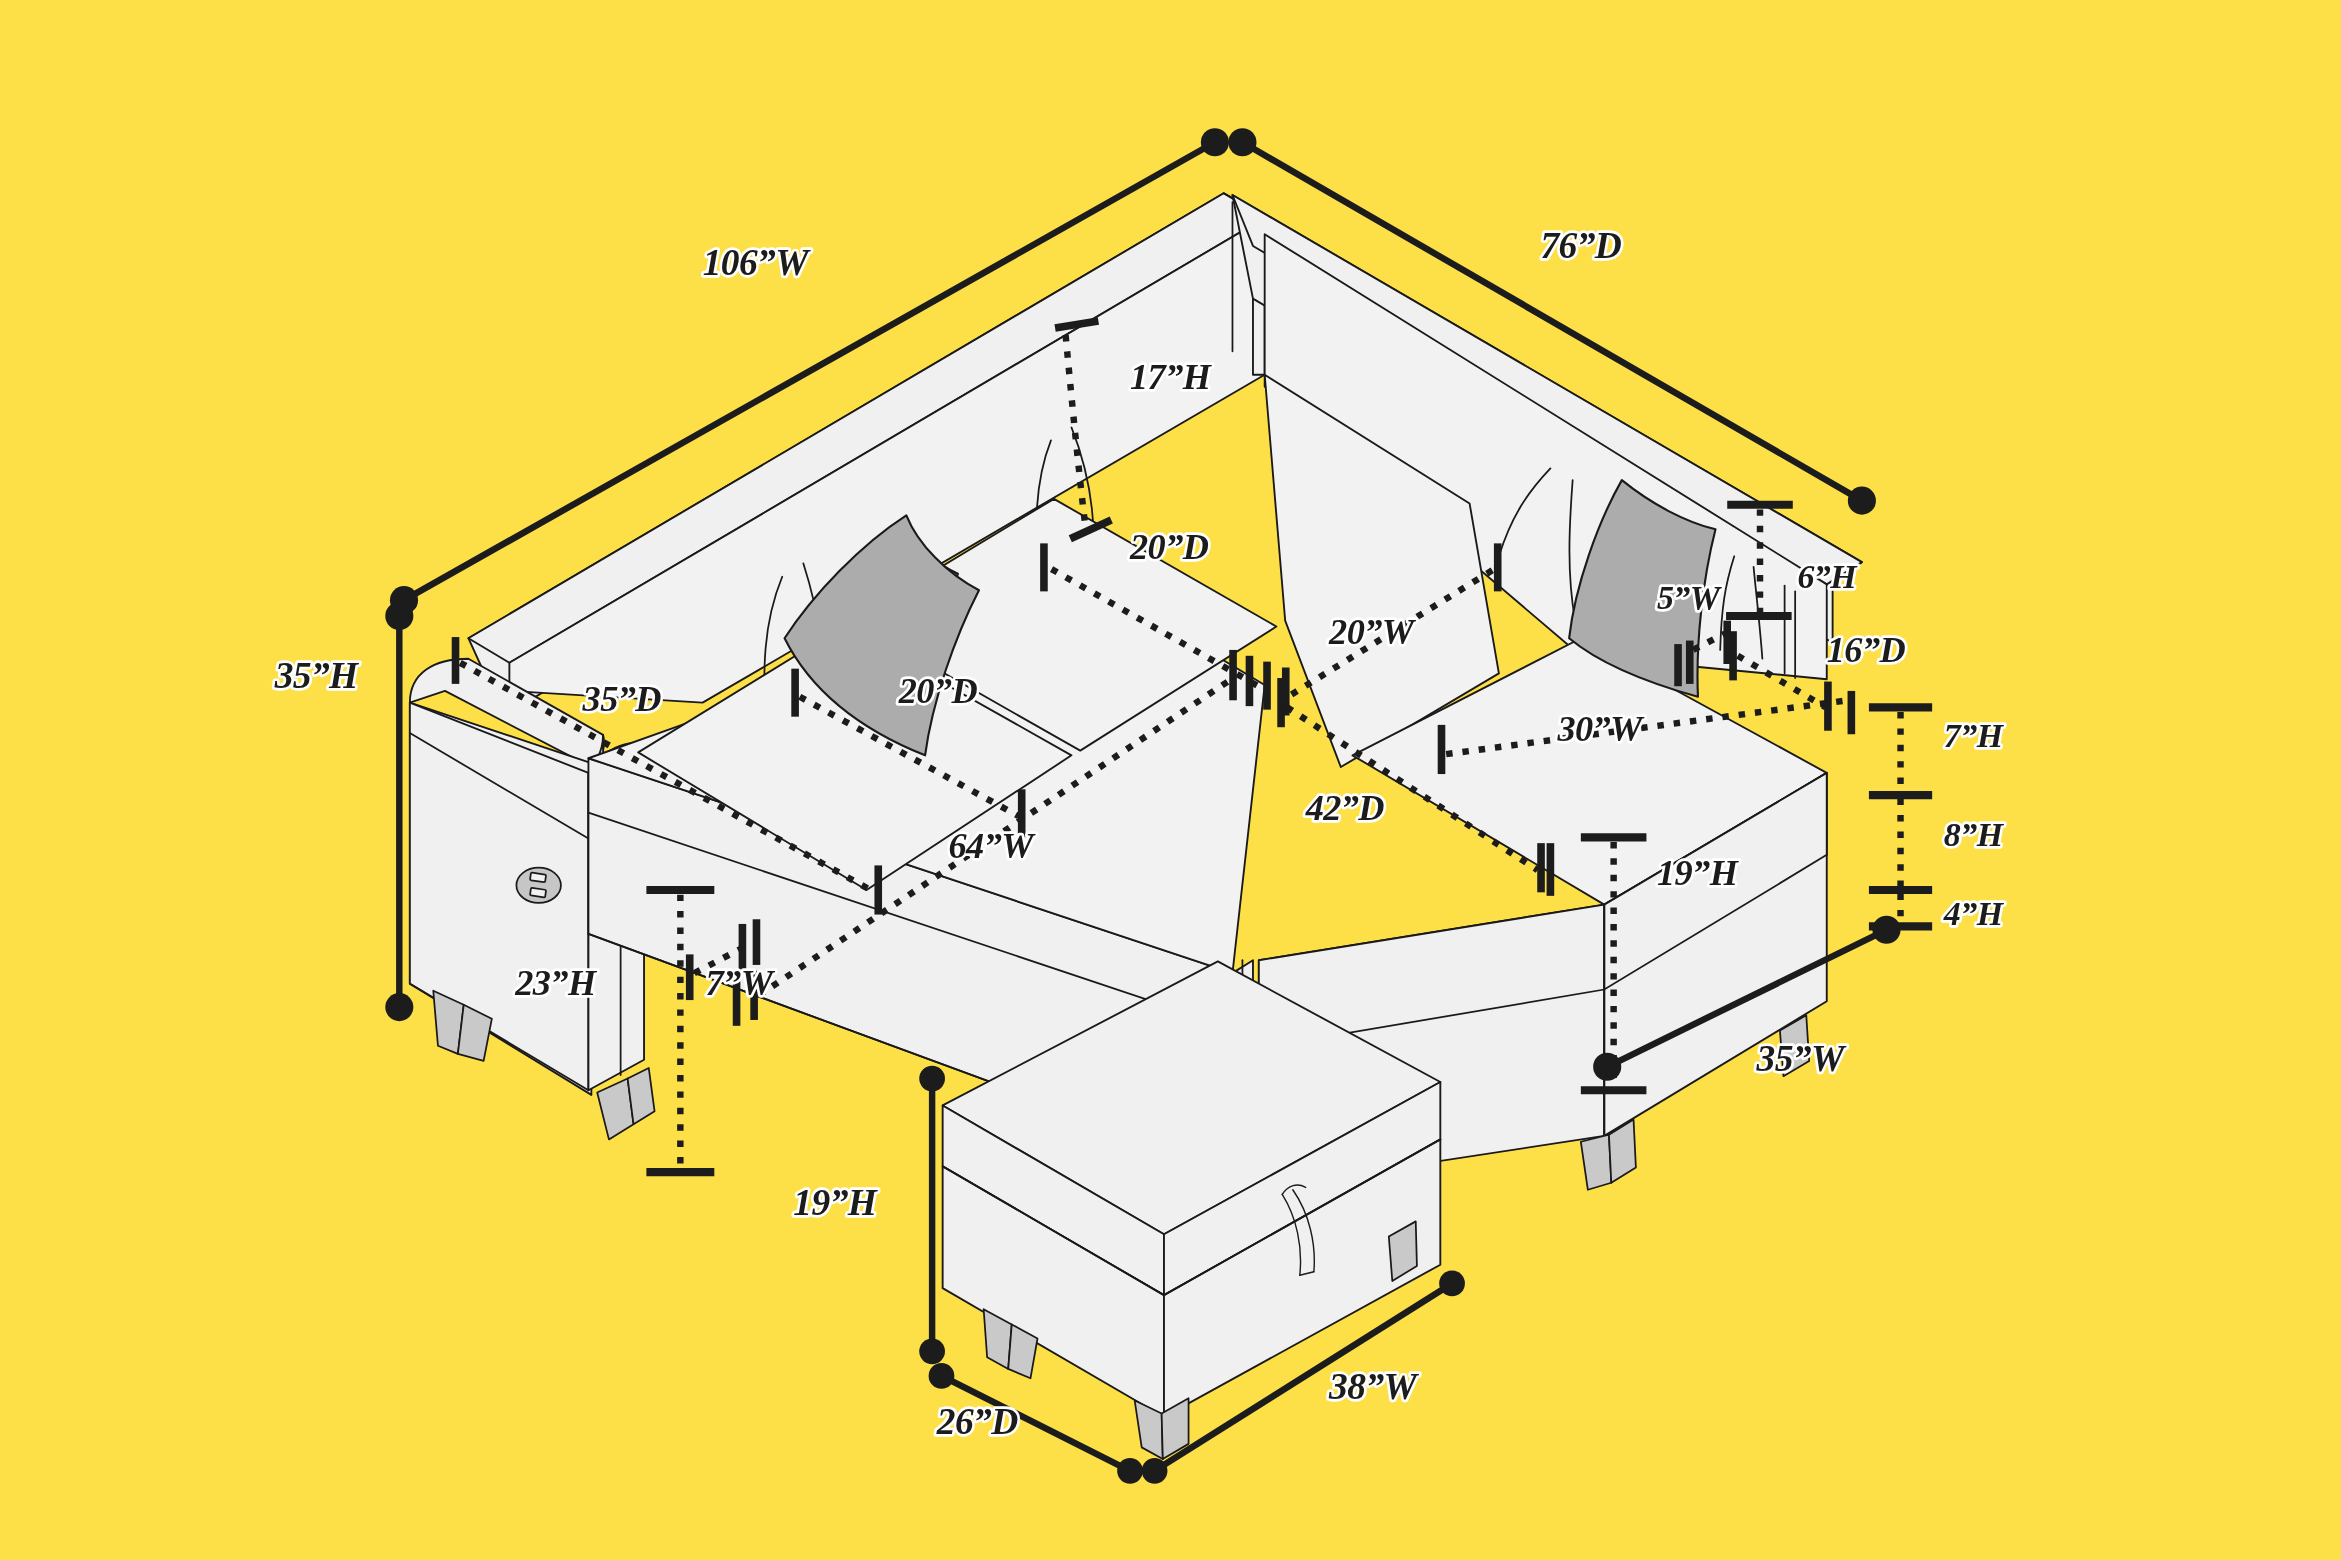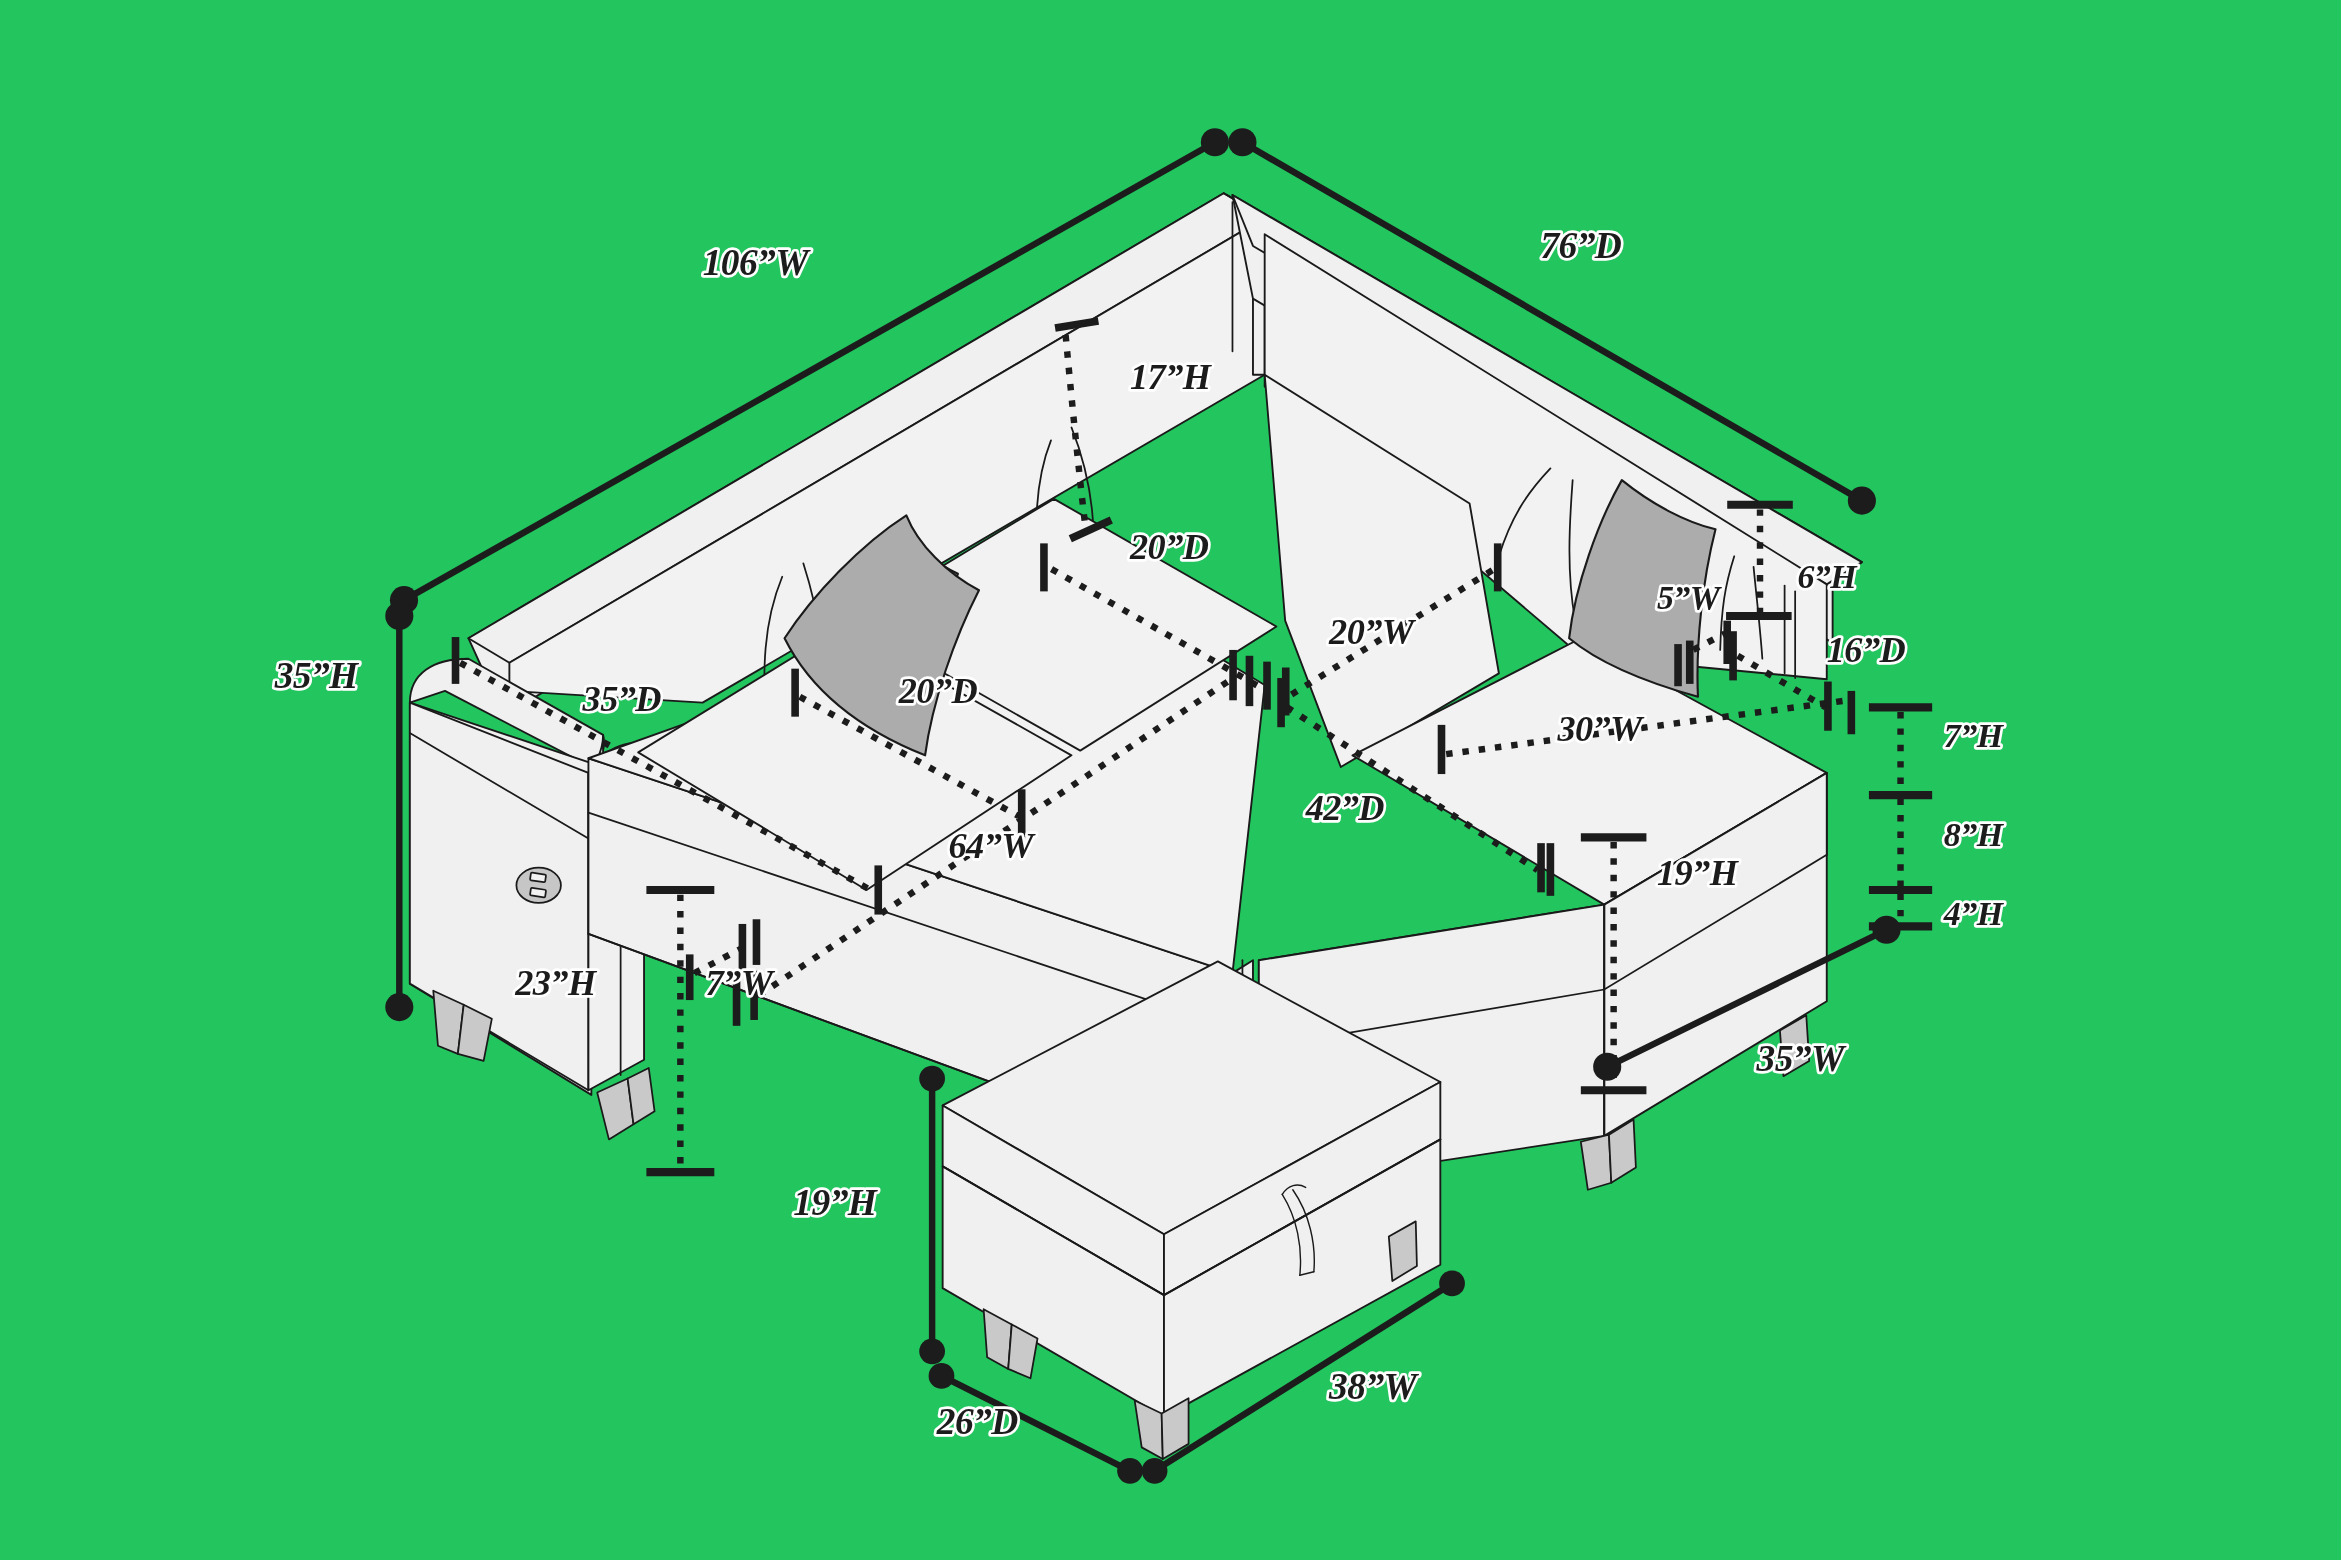--- a/index.html
+++ b/index.html
@@ -1,21 +1,21 @@
 <!DOCTYPE html>
 <html style="font-size:9.4px"><head>
 <meta charset="utf-8">
 <style>
   html,body{margin:0;padding:0;background:#ffffff;}
   body{
     width:2342px;height:1561px;
     font-family:"Liberation Serif", serif;
     overflow:hidden;
   }
-  #stage{position:relative;width:2342px;height:1561px;background:#22c55e;}
+  #stage{position:relative;width:2342px;height:1561px;background:#fde047;}
   svg#diagram{display:block;width:2342px;height:1561px;}
 
   
   .dimlabel{
     font-family:"Liberation Serif", serif;
     font-weight:700;
     font-style:italic;
     fill:#1c1c1c;
     font-size:62px;
     letter-spacing:-1px;

